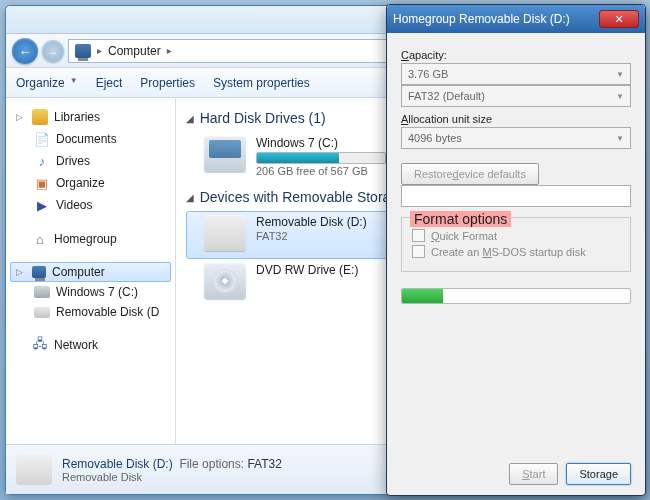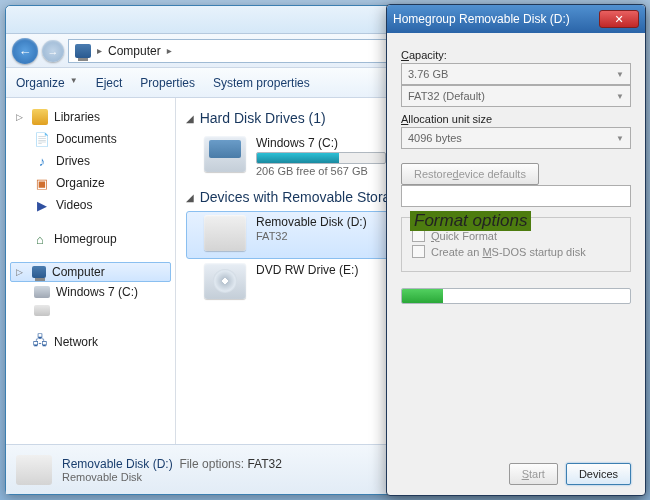--- a/index.html
+++ b/index.html
@@ -66,21 +66,21 @@
 .dlg-close { width:40px; height:18px; background: linear-gradient(#e86060,#c02828); border:1px solid #802020; border-radius:3px; display:flex; align-items:center; justify-content:center; color:#fff; font-size:11px; cursor:pointer; }
 .dlg-body { flex:1; padding:10px 14px; font-size:11px; color:#222; display:flex; flex-direction:column; }
 .fld-label { margin-top:6px; margin-bottom:2px; }
 .fld-sel, .fld-input { width:100%; height:22px; background:#fff; border:1px solid #adadad; font-size:11px; padding:0 6px; display:flex; align-items:center; justify-content:space-between; color:#666; }
 .fld-sel { background:#f4f4f4; }
 .fld-sel .car { font-size:8px; color:#888; }
 .btn { height:22px; padding:8px 12px; background: linear-gradient(#fdfdfd,#e6e6e6); border:1px solid #999; border-radius:2px; font-size:11px; color:#555; cursor:pointer; display:inline-flex; align-items:center; }
 .btn.disabled { color:#999; }
 .btn.focus { border:1px solid #3c7fb1; box-shadow:0 0 2px #6aa8e0; background:linear-gradient(#fdfdfd,#dcebf8); color:#222; }
 .fieldset { border:1px solid #c8c8c8; padding:8px 10px 10px; margin-top:10px; position:relative; }
-.fieldset-legend { position:absolute; top:-7px; left:8px; background:#4d7c0f; padding:0 4px; font-size:17px;font-style:italic; }
+.fieldset-legend { position:absolute; top:-7px; left:8px; background:#fca5a5; padding:0 4px; font-size:14px; }
 .chk-row { display:flex; align-items:center; gap:6px; margin:3px 0; font-size:11px; color:#888; }
 .chk { width:13px; height:13px; border:1px solid #aaa; background:#f8f8f8; }
 .progress { height:16px; background:#fff; border:1px solid #b0b8c0; border-radius:2px; margin-top:16px; overflow:hidden; }
 .progress-fill { height:100%; background: linear-gradient(#52d060,#2aa838); width:18%; }
 .dlg-btns { margin-top:auto; display:flex; justify-content:flex-end; gap:8px; padding-top:10px; }
 .ul { text-decoration: underline; }
 </style>
 </head>
 <body>
 
@@ -149,20 +149,21 @@
             <span class="side-exp">▷</span>
             <span class="comp-icon" style="width:14px;height:12px"></span>
             <span>Computer</span>
           </div>
         <div class="side-item indent">
             <span class="ico ico-hdd"></span>
             <span>Windows 7 (C:)</span>
           </div>
         <div class="side-item indent">
             <span class="ico ico-usb"></span>
+            <span>Removable Disk (D</span>
           </div>
       </div>
       <div class="side-group">
         <div class="side-item">
             <span class="side-exp"></span>
             <span class="ico ico-net">🖧</span>
             <span>Network</span>
           </div>
       </div>
     </div>
@@ -250,16 +251,16 @@
           <span>Create an <span class="ul">M</span>S-DOS startup disk</span>
         </div>
     </div>
 
     <div class="progress">
         <div class="progress-fill" id="prog-fill" style="width: 18%;"></div>
       </div>
 
     <div class="dlg-btns">
       <button class="btn disabled"><span class="ul">S</span>tart</button>
-      <button class="btn focus">Devices</button>
+      <button class="btn focus">Storage</button>
     </div>
   </div>
 </div>
 
 </body></html>

